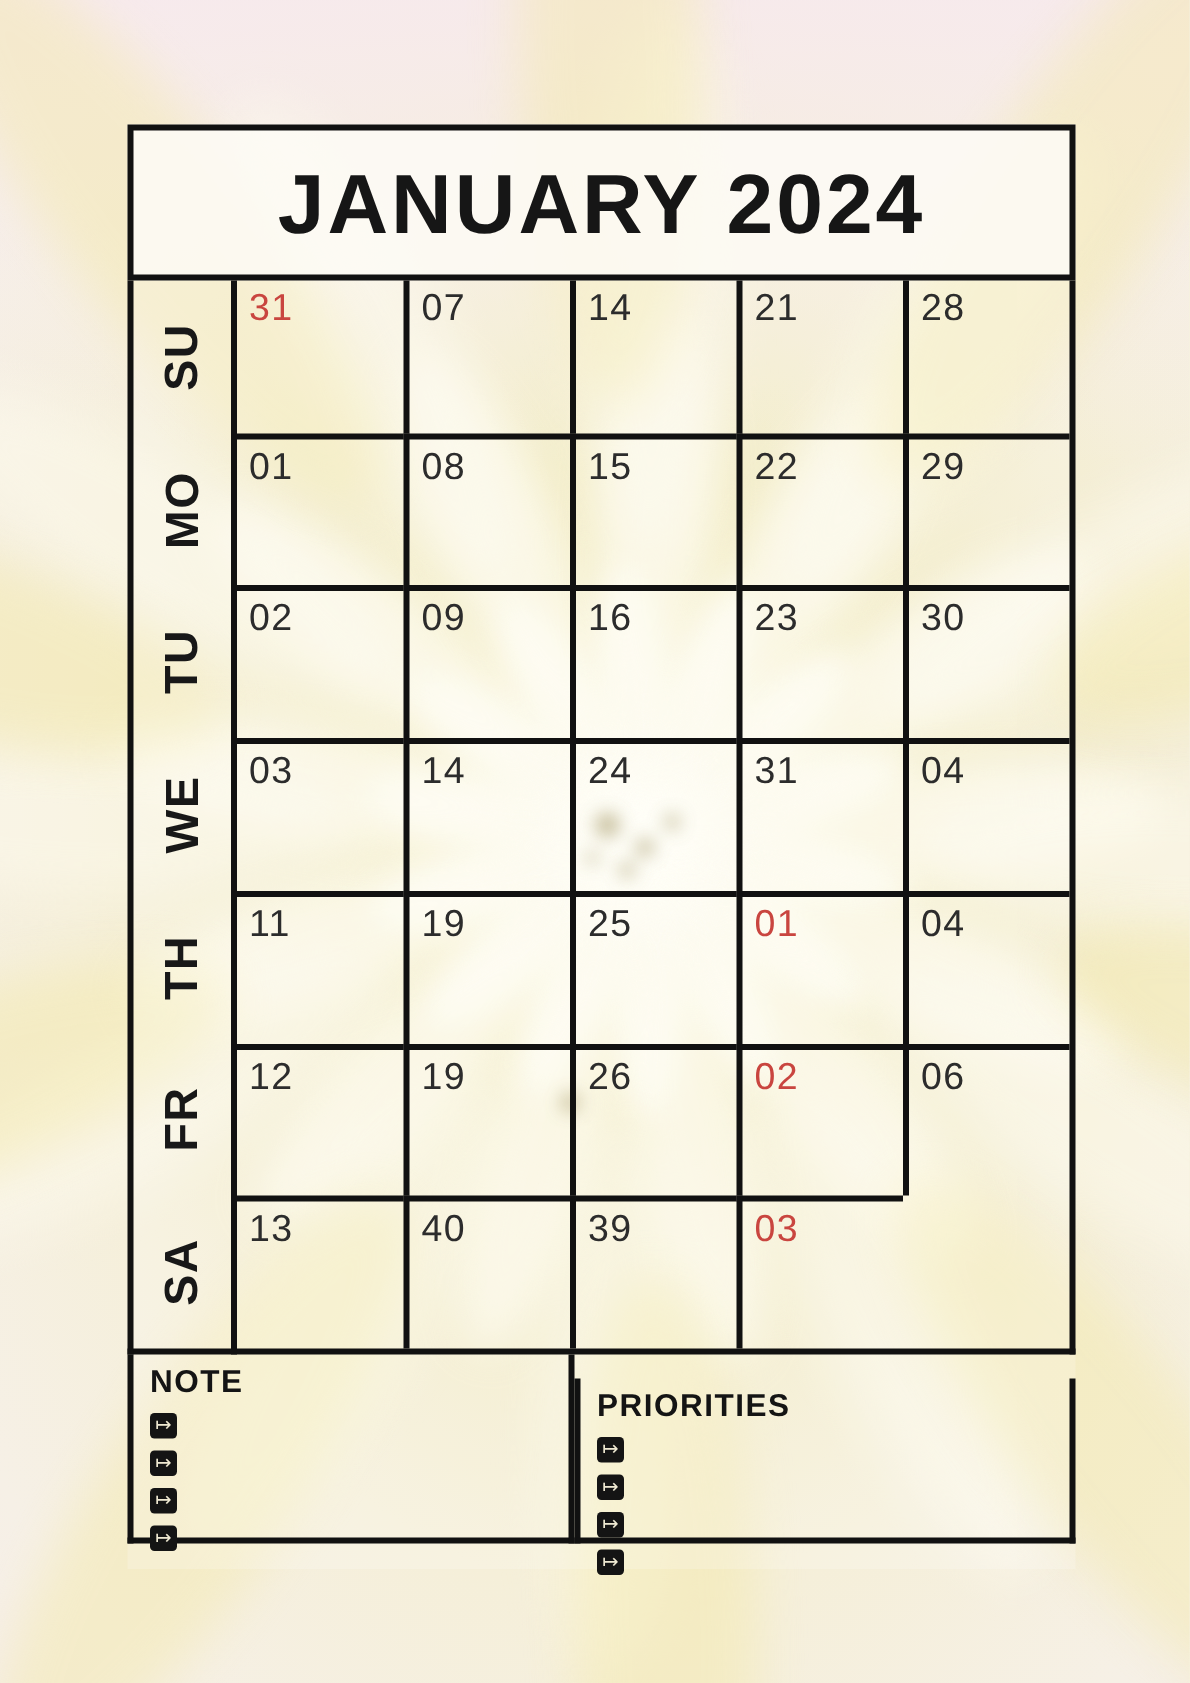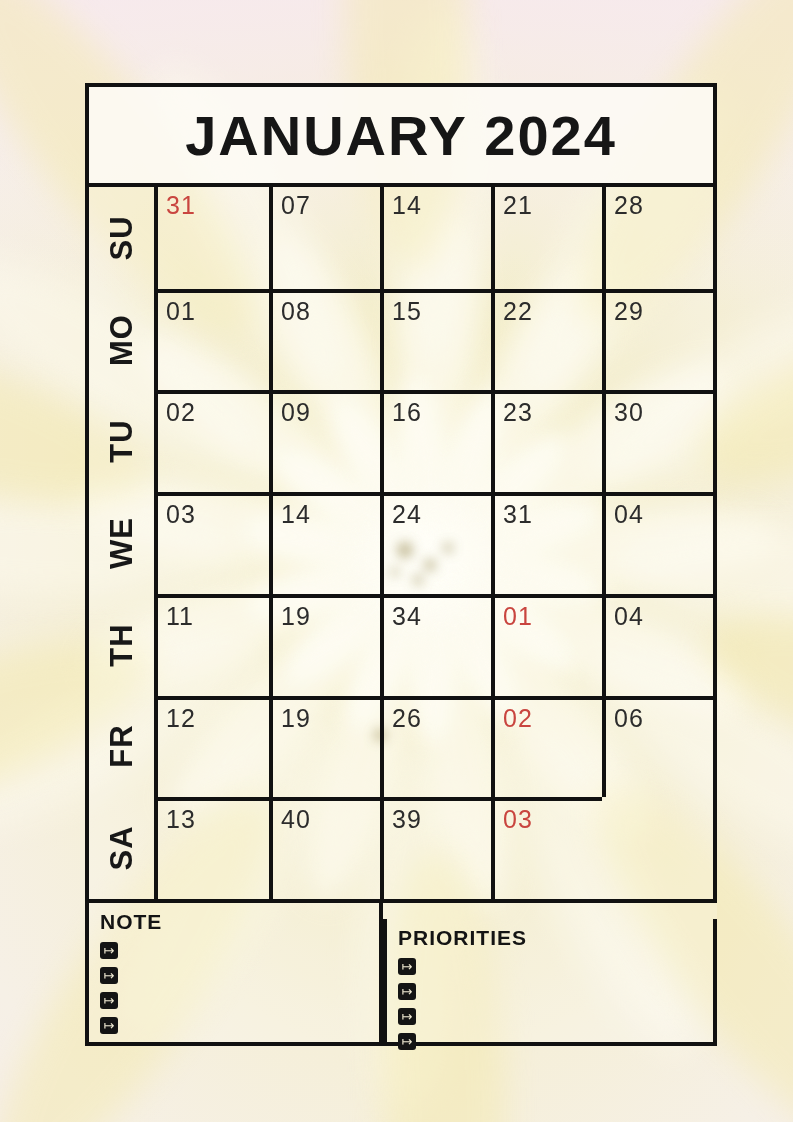--- a/index.html
+++ b/index.html
@@ -58,21 +58,21 @@
     border-top:4px solid var(--border);
     padding:5px 0 0 8px;
     font-size:25px;line-height:1.05;letter-spacing:1px;
     color:var(--date);
   }
   .date-grid .cell:nth-child(5n+1){border-left:none;}
   .date-grid .cell:nth-child(-n+5){border-top:none;}
   .cell.out{color:var(--red);}
 
   
-  .notes-row{height:143px;display:flex;}
+  .notes-row{height:126px;display:flex;}
   .nbox{
     border:4px solid var(--border);border-top:none;
     padding:6px 11px 0 11px;
   }
   .nbox.note{width:298px;}
   .nbox.prio{flex:1;margin-top:16px;}
   .box-label{
     font-size:21px;font-weight:700;letter-spacing:1px;color:#141414;
     margin:1px 0 4px 0;
   }
@@ -222,21 +222,21 @@
         <div class="cell">16</div>
         <div class="cell">23</div>
         <div class="cell">30</div>
         <div class="cell">03</div>
         <div class="cell">14</div>
         <div class="cell">24</div>
         <div class="cell">31</div>
         <div class="cell">04</div>
         <div class="cell">11</div>
         <div class="cell">19</div>
-        <div class="cell">34</div>
+        <div class="cell">25</div>
         <div class="cell out">01</div>
         <div class="cell">04</div>
         <div class="cell">12</div>
         <div class="cell">19</div>
         <div class="cell">26</div>
         <div class="cell out">02</div>
         <div class="cell">06</div>
         <div class="cell">13</div>
         <div class="cell">40</div>
         <div class="cell">39</div>

